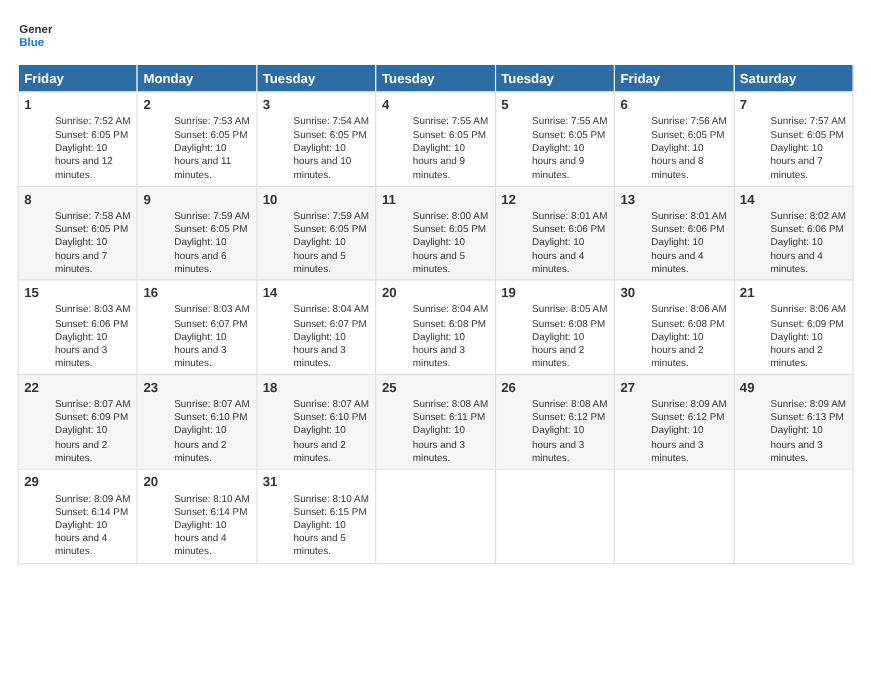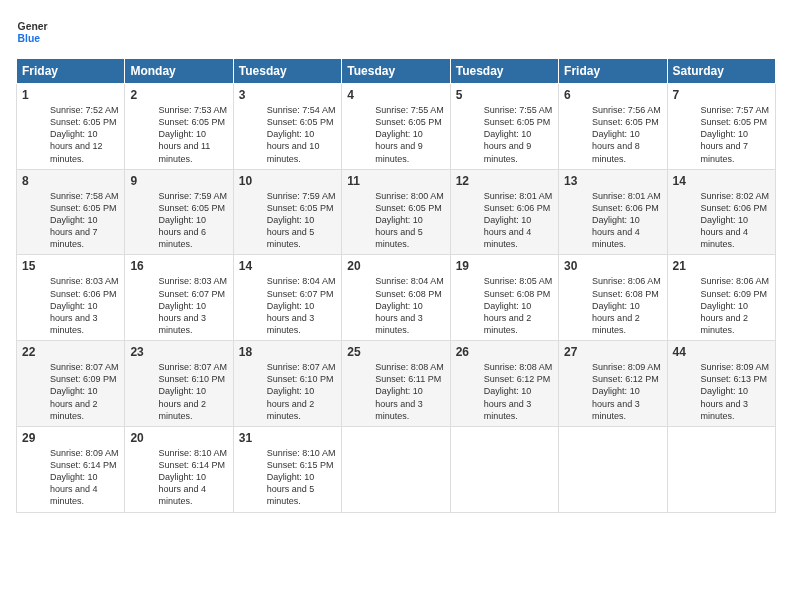--- a/index.html
+++ b/index.html
@@ -230,21 +230,21 @@
           </td>
           <td>
             <span class="day-num">26</span>
             <div class="day-info">Sunrise: 8:08 AM<br>Sunset: 6:12 PM<br>Daylight: 10 hours and 3 minutes.</div>
           </td>
           <td>
             <span class="day-num">27</span>
             <div class="day-info">Sunrise: 8:09 AM<br>Sunset: 6:12 PM<br>Daylight: 10 hours and 3 minutes.</div>
           </td>
           <td>
-            <span class="day-num">44</span>
+            <span class="day-num">49</span>
             <div class="day-info">Sunrise: 8:09 AM<br>Sunset: 6:13 PM<br>Daylight: 10 hours and 3 minutes.</div>
           </td>
         </tr>
         <tr>
           <td>
             <span class="day-num">29</span>
             <div class="day-info">Sunrise: 8:09 AM<br>Sunset: 6:14 PM<br>Daylight: 10 hours and 4 minutes.</div>
           </td>
           <td>
             <span class="day-num">20</span>

